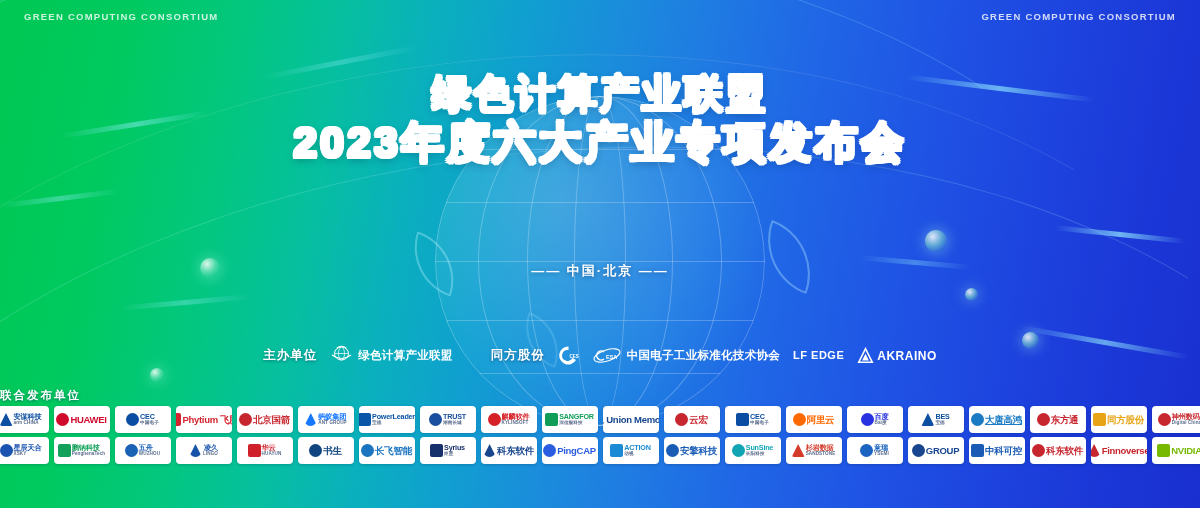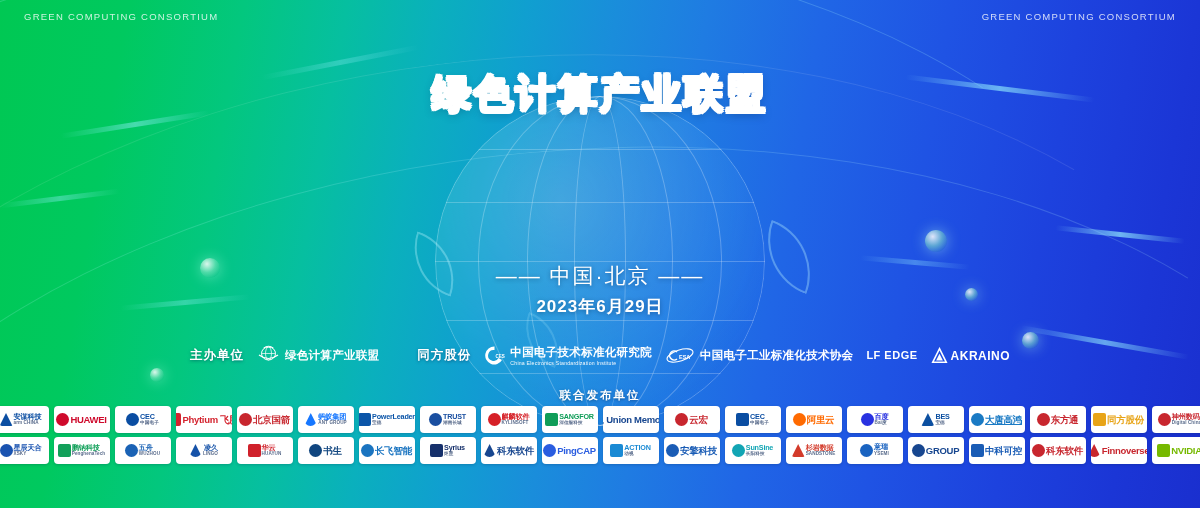--- a/index.html
+++ b/index.html
@@ -79,20 +79,21 @@
     background:radial-gradient(circle at 35% 30%, rgba(255,255,255,0.85), rgba(140,235,200,0.55) 45%, rgba(90,210,180,0.15) 80%);
     box-shadow:0 0 14px rgba(180,255,235,0.45);
   }
 
   
   .kicker {
     position:absolute; top:11px;
     font-size:9.5px; letter-spacing:1.25px;
     color:rgba(255,255,255,0.80);
     white-space:nowrap;
+    font-weight:bold;
   }
   .kicker.left  { left:24px; }
   .kicker.right { right:24px; }
 
   
   .title-block {
     position:absolute; left:0; right:0; top:72px;
     text-align:center;
   }
   .t-line {
@@ -108,21 +109,21 @@
   }
   .t1 { font-size:39px; }
   .t2 { font-size:43px; margin-top:2px; }
   .t3 { font-size:43px; margin-top:2px; }
 
   .subtitle-block {
     position:absolute; left:0; right:0; top:262px;
     text-align:center; color:#ffffff;
   }
   .place {
-    font-size:21px; font-weight:normal; letter-spacing:2px;
+    font-size:13px; font-weight:bold; letter-spacing:2px;
     text-shadow:0 1px 4px rgba(0,40,80,0.45);
   }
   .date {
     margin-top:5px;
     font-size:17px; font-weight:bold; letter-spacing:1px;
     text-shadow:0 1px 4px rgba(0,40,80,0.45);
   }
 
   
   .org-row {
@@ -152,21 +153,21 @@
   .lfedge {
     font-size:11px; font-weight:bold; line-height:.95;
     letter-spacing:.5px; text-align:left;
   }
   .akraino { display:flex; align-items:center; gap:3px; }
   .akraino .word { font-size:12px; font-weight:bold; letter-spacing:.5px; }
 
   
   .joint-title {
     position:absolute; left:0; right:0; top:388px;
-    text-align:center;
+    text-align:left;
     font-size:11.5px; font-weight:bold; letter-spacing:2px;
     color:#ffffff;
     text-shadow:0 1px 3px rgba(0,40,80,0.5);
   }
 
   .logo-grid {
     position:absolute; left:58px; right:58px; top:406px;
     display:flex; flex-direction:column; gap:4px;
   }
   .logo-row {
@@ -236,25 +237,25 @@
   <div class="dot" style="left:150px; top:368px; width:14px; height:14px;"></div>
   <div class="dot" style="left:925px; top:230px; width:22px; height:22px;"></div>
   <div class="dot" style="left:965px; top:288px; width:13px; height:13px;"></div>
   <div class="dot" style="left:1022px; top:332px; width:17px; height:17px;"></div>
 
   <div class="kicker left">GREEN COMPUTING CONSORTIUM</div>
   <div class="kicker right">GREEN COMPUTING CONSORTIUM</div>
 
   <div class="title-block">
     <div class="t-line t1">绿色计算产业联盟</div>
+    <div class="t-line t2">2023年度六大产业专项发布会</div>
   </div>
 
   <div class="subtitle-block">
     <div class="place">—— 中国·北京 ——</div>
-    <div class="date">2023年6月29日</div>
   </div>
 
   <div class="org-row">
     <span class="org-label">主办单位</span>
 
     <span class="org-logo">
       <span class="mark">
         <svg class="globe-mark" viewBox="0 0 46 42">
           <ellipse cx="23" cy="17" rx="14" ry="13" fill="none" stroke="#fff" stroke-width="2"></ellipse>
           <ellipse cx="23" cy="17" rx="6" ry="13" fill="none" stroke="#fff" stroke-width="1.4"></ellipse>
@@ -269,24 +270,20 @@
     <span class="sep-gap"></span>
     <span class="org-label">同方股份</span>
 
     <span class="org-logo">
       <span class="mark">
         <svg class="cesi-mark" viewBox="0 0 42 42">
           <path d="M21 3 A18 18 0 1 0 36 30 L29 26 A11 11 0 1 1 21 10 Z" fill="#fff"></path>
           <text x="23" y="25" font-size="9" font-weight="bold" fill="#fff" font-family="Liberation Sans, sans-serif">CESI</text>
         </svg>
       </span>
-      <span class="name">
-        <span>中国电子技术标准化研究院</span>
-        <span class="en">China Electronics Standardization Institute</span>
-      </span>
     </span>
 
     <span class="org-logo">
       <span class="mark">
         <svg class="esa-mark" viewBox="0 0 60 34">
           <ellipse cx="30" cy="17" rx="27" ry="11" fill="none" stroke="#fff" stroke-width="2.2" transform="rotate(-18 30 17)"></ellipse>
           <path d="M24 10 A9 9 0 1 0 24 24" fill="none" stroke="#fff" stroke-width="3"></path>
           <text x="28" y="23" font-size="11" font-weight="bold" fill="#fff" font-family="Liberation Sans, sans-serif">ESA</text>
         </svg>
       </span>
@@ -602,21 +599,21 @@
             <span class="chip-text">
               <span class="chip-cn" style="color: rgb(211, 58, 42);">杉岩数据</span>
               <span class="chip-en">SANDSTONE</span>
             </span>
           </div>
         </div>
         <div class="logo-chip">
           <div class="chip-inner">
             <span class="chip-glyph" style="background: rgb(26, 99, 192);"></span>
             <span class="chip-text">
-              <span class="chip-cn" style="color: rgb(26, 99, 192); font-family: Liberation Serif, serif;">意瑞</span>
+              <span class="chip-cn" style="color: rgb(26, 99, 192);">意瑞</span>
               <span class="chip-en">YSEMI</span>
             </span>
           </div>
         </div>
         <div class="logo-chip">
           <div class="chip-inner">
             <span class="chip-glyph" style="background: rgb(23, 70, 143);"></span>
             <span class="chip-text">
               <span class="chip-cn chip-big" style="color: rgb(23, 70, 143);">GROUP</span>
             </span>

